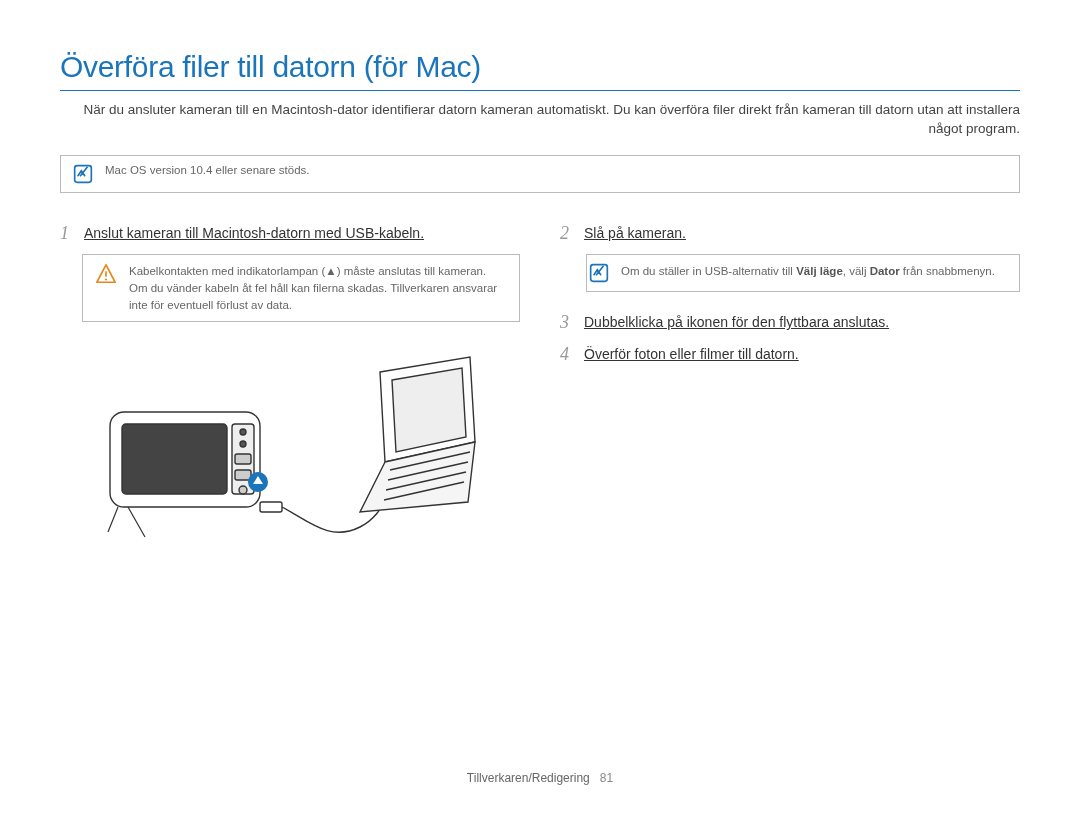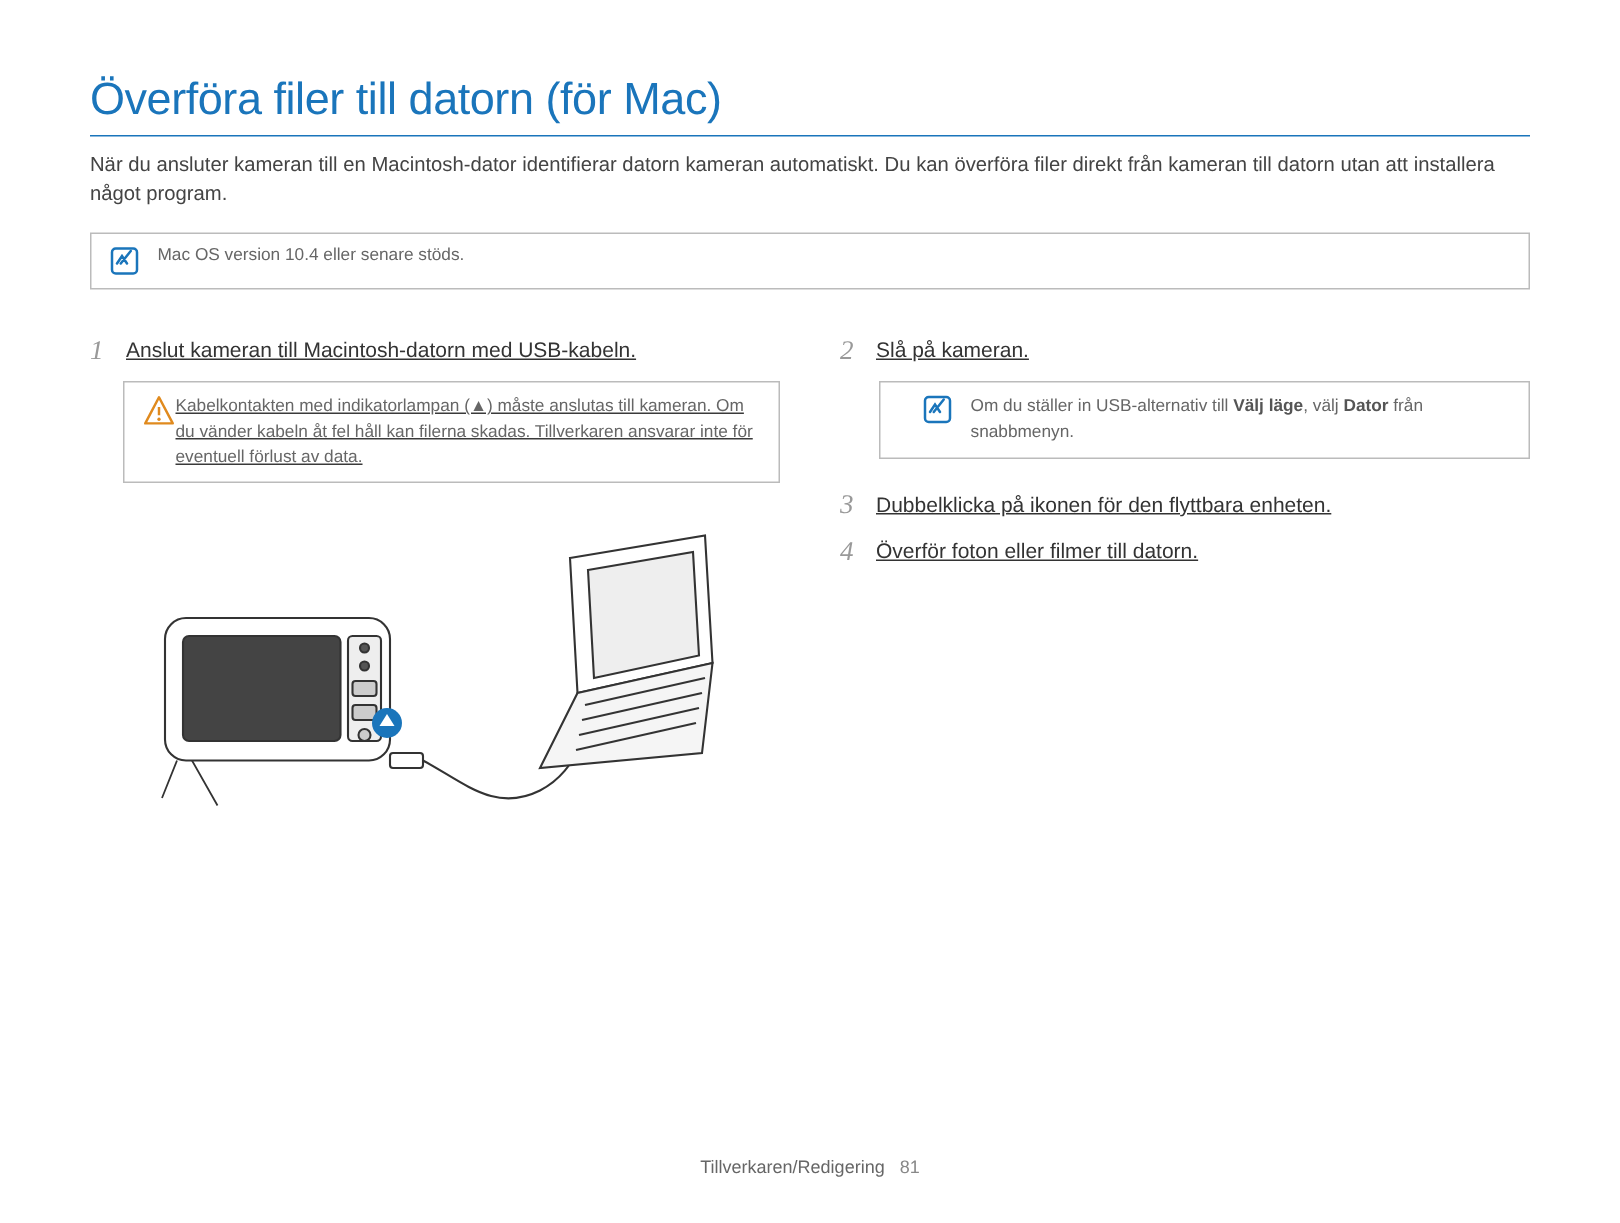--- a/index.html
+++ b/index.html
@@ -1,35 +1,35 @@
 <!DOCTYPE html>
 <html><head>
 <meta charset="utf-8">
 <style>
   * { box-sizing: border-box; margin: 0; padding: 0; }
   html, body { width: 1080px; height: 815px; background: #fff; font-family: Arial, Helvetica, sans-serif; color: #3a3a3a; }
   .page { width: 1080px; height: 815px; padding: 50px 60px 30px 60px; position: relative; border-radius: 21px; }
   .title { font-size: 30px; font-weight: 400; color: #1a75bb; border-bottom: 1px solid #1a75bb; padding-bottom: 6px; margin-bottom: 10px; letter-spacing: -0.3px; }
-  .intro { font-size: 13.5px; line-height: 1.4; color: #444; margin-bottom: 16px; }
+  .intro { font-size: 13.5px; line-height: 1.4; color: #444; margin-bottom: 16px; text-align: right; }
   .notebox { border: 1px solid #bbb; padding: 8px 12px; display: flex; align-items: flex-start; gap: 12px; margin-bottom: 30px; }
   .notebox-small { font-size: 11.5px; color: #666; }
   .note-icon { width: 20px; height: 20px; flex: 0 0 20px; display: flex; align-items: center; justify-content: center; }
   .note-icon svg { width: 20px; height: 20px; }
   .warn-icon { width: 22px; height: 22px; flex: 0 0 22px; display: flex; align-items: center; justify-content: center; }
   .columns { display: flex; gap: 40px; }
   .col { flex: 1; }
   .step { display: flex; gap: 10px; margin-bottom: 10px; }
   .step-num { font-size: 18px; color: #999; font-style: italic; font-family: Georgia, serif; line-height: 1.2; min-width: 14px; }
   .step-text { font-size: 14px; color: #333; line-height: 1.45; text-decoration: underline; }
-  .warnbox { border: 1px solid #bbb; padding: 8px 12px; display: flex; gap: 0; margin: 8px 0 16px 22px; text-decoration: underline; }
+  .warnbox { border: 1px solid #bbb; padding: 8px 12px; display: flex; gap: 12px; margin: 8px 0 16px 22px; }
   .warnbox .txt { font-size: 11.5px; color: #666; line-height: 1.45; }
   .illus-wrap { display:flex; justify-content:center; margin-top: 30px; }
   .bullet-row { display:flex; gap:8px; margin: 4px 0 10px 26px; font-size: 13px; color:#444; line-height:1.4; }
   .bullet-dot { width:4px; height:4px; background:#555; border-radius:50%; margin-top:7px; flex:0 0 4px; }
-  .notebox2 { border: 1px solid #bbb; padding: 8px 28px; display: flex; gap: 12px; margin: 6px 0 20px 26px; }
+  .notebox2 { border: 1px solid #bbb; padding: 8px 2px; display: flex; gap: 12px; margin: 6px 0 20px 26px; }
   .notebox2 .txt { font-size: 11.5px; color: #666; line-height: 1.45; }
   .footer { position: absolute; bottom: 30px; left: 0; width: 100%; text-align: center; font-size: 12px; color: #666; }
   .footer .pg { color:#888; }
   .bold { font-weight: bold; color:#555; }
 </style>
 </head>
 <body>
 
 <div class="page">
 
@@ -120,21 +120,21 @@
               <path d="M6 14 L10 8 L14 14 M9 14 L17 4" stroke="#1a75bb" stroke-width="2" fill="none" stroke-linecap="round"></path>
             </svg>
         </span>
         <span class="txt">
           <span>Om du ställer in USB-alternativ till </span><span class="bold">Välj läge</span><span>, välj </span><span class="bold">Dator</span><span> från snabbmenyn.</span>
         </span>
       </div>
 
       <div class="step">
         <span class="step-num">3</span>
-        <span class="step-text">Dubbelklicka på ikonen för den flyttbara enheten.</span>
+        <span class="step-text">Dubbelklicka på ikonen för den flyttbara anslutas.</span>
       </div>
 
       <div class="step">
         <span class="step-num">4</span>
         <span class="step-text">Överför foton eller filmer till datorn.</span>
       </div>
 
     </div>
   </div>
 

